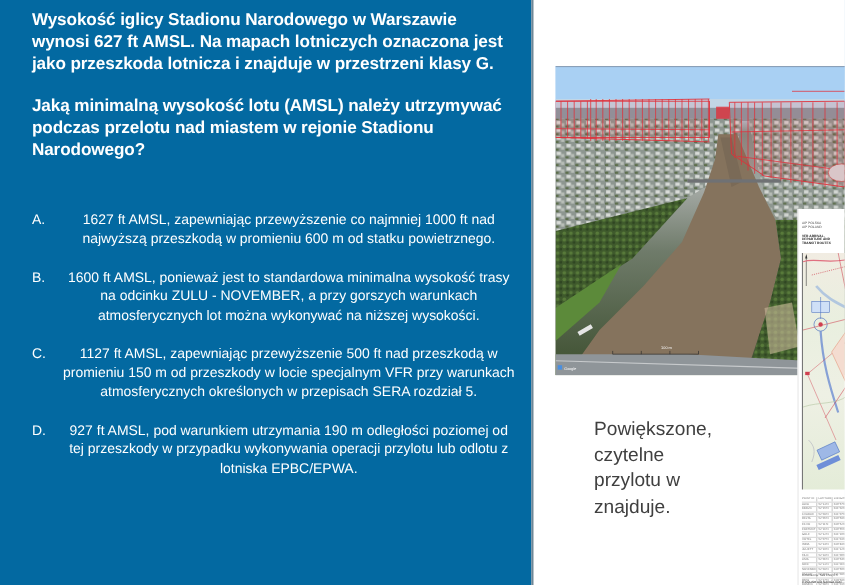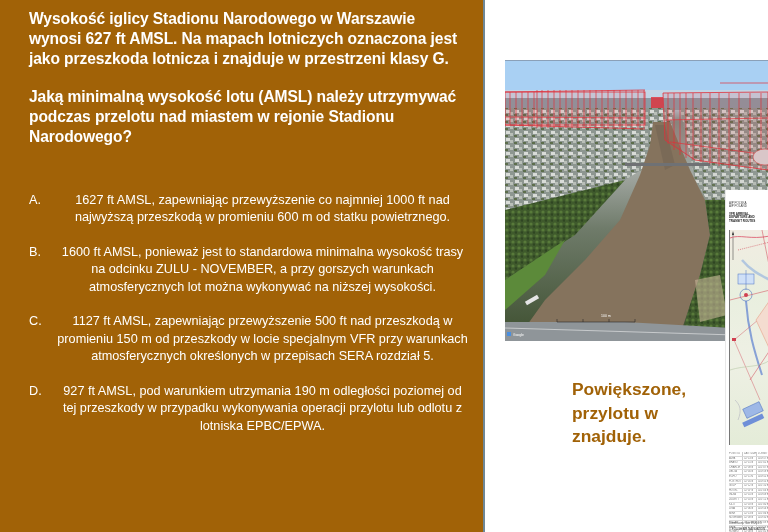--- a/index.html
+++ b/index.html
@@ -1,21 +1,21 @@
 <!DOCTYPE html>
 <html><head>
   <meta charset="utf-8">
   <style>
     * { box-sizing: border-box; margin: 0; padding: 0; }
     html, body { width: 768px; height: 532px; overflow: hidden; background: #ffffff; }
     body { position: relative; font-family: "Liberation Sans", "DejaVu Sans", sans-serif; }
 
     .left-panel {
       position: absolute; left: 0; top: 0; width: 483px; height: 532px;
-      background: #a16207; color: #ffffff;
+      background: #0369a1; color: #ffffff;
     }
     .panel-divider {
       position: absolute; left: 483px; top: 0; width: 2px; height: 532px;
       background: #6f8796;
     }
     .question {
       position: absolute; left: 29px; top: 9px; width: 440px;
       font-weight: bold; font-size: 15.6px; line-height: 19.8px; letter-spacing: -0.1px;
     }
     .question p + p { margin-top: 19px; }
@@ -50,22 +50,22 @@
     .map-chart svg { position: absolute; left: 0; top: 0; }
     .map-table { position: absolute; left: 3px; top: 262px; width: 40px; }
     .map-row { height: 4.6px; border-bottom: 0.5px solid #d8d8d8; display: flex; }
     .map-cell { font-size: 2.6px; line-height: 4.4px; color: #777; overflow: hidden; white-space: nowrap; }
     .map-cell:nth-child(1) { width: 13px; }
     .map-cell:nth-child(2) { width: 14px; border-left: 0.5px solid #ccc; padding-left: 1px; }
     .map-cell:nth-child(3) { width: 13px; border-left: 0.5px solid #ccc; padding-left: 1px; }
     .map-note { position: absolute; left: 3px; font-size: 2.8px; color: #555; white-space: nowrap; }
 
     .caption {
-      position: absolute; left: 572px; top: 378px; width: 150px;
-      font-weight: bold; font-size: 17.4px; line-height: 23.6px; color: #a16207;
+      position: absolute; left: 540px; top: 378px; width: 150px;
+      font-weight: normal; font-size: 17.4px; line-height: 23.6px; color: #404040;
     }
   </style>
 </head>
 <body>
 
 <div class="left-panel">
   <div class="question">
     <p>Wysokość iglicy Stadionu Narodowego w Warszawie wynosi 627 ft AMSL. Na mapach lotniczych oznaczona jest jako przeszkoda lotnicza i znajduje w przestrzeni klasy G.</p>
     <p>Jaką minimalną wysokość lotu (AMSL) należy utrzymywać podczas przelotu nad miastem w rejonie Stadionu Narodowego?</p>
   </div>
@@ -327,15 +327,16 @@
           <span class="map-cell">021°01'E</span>
         </div>
       </div>
   </div>
   <div class="map-note" style="top:331px">Dimensions: See ENR 6.5</div>
   <div class="map-note" style="top:337px; color:#333">© POLISH AIR NAVIGATION</div>
 </div>
 
 <div class="caption">
   <div>Powiększone,</div>
+  <div>czytelne</div>
   <div>przylotu w</div>
   <div>znajduje.</div>
 </div>
 
 </body></html>

